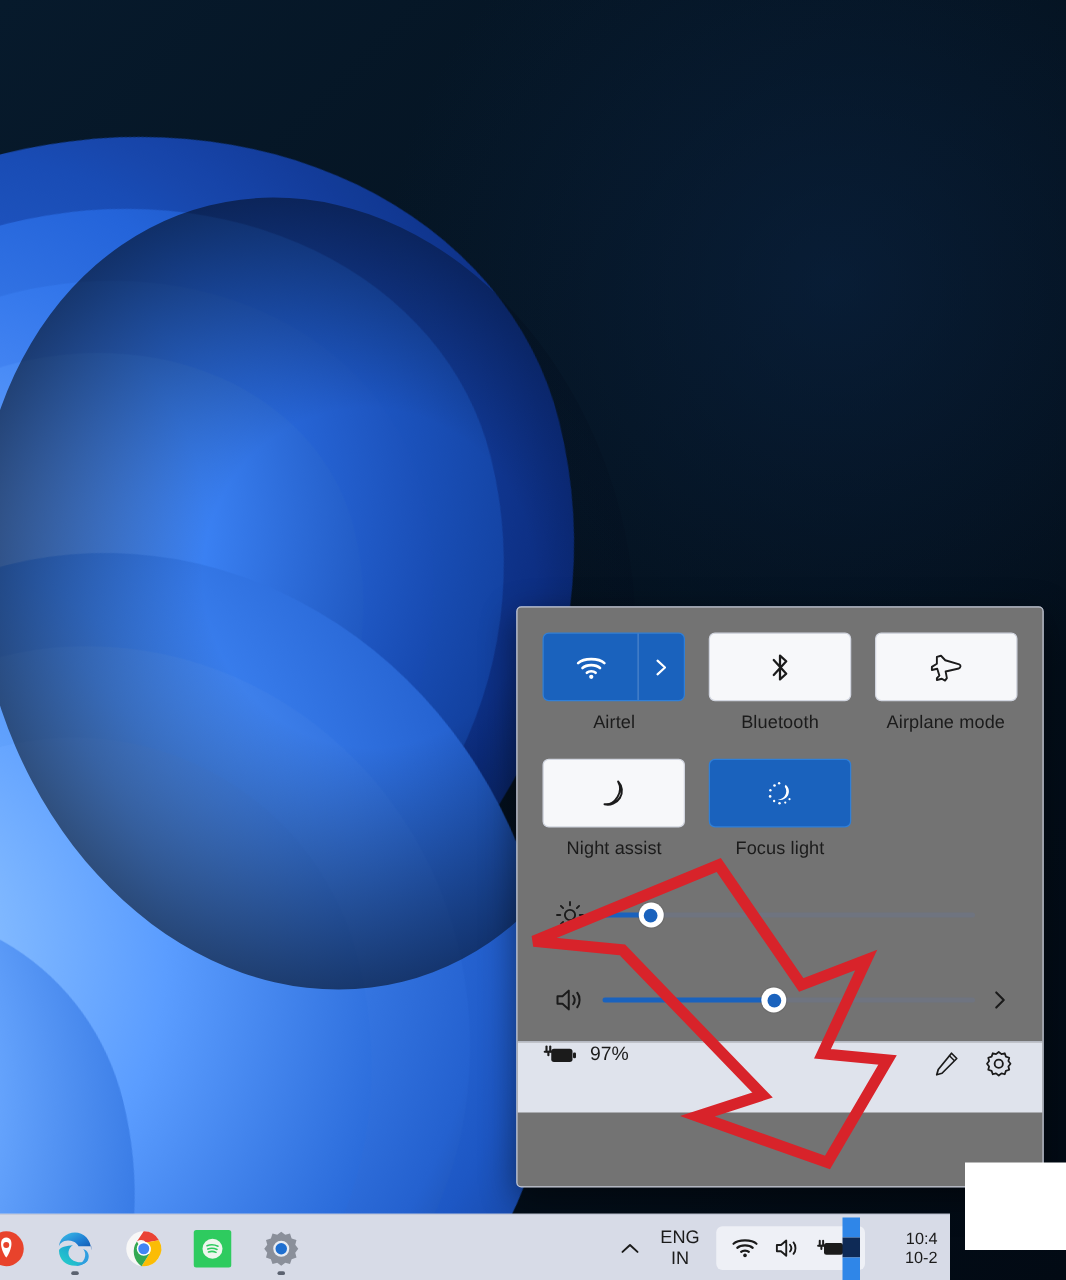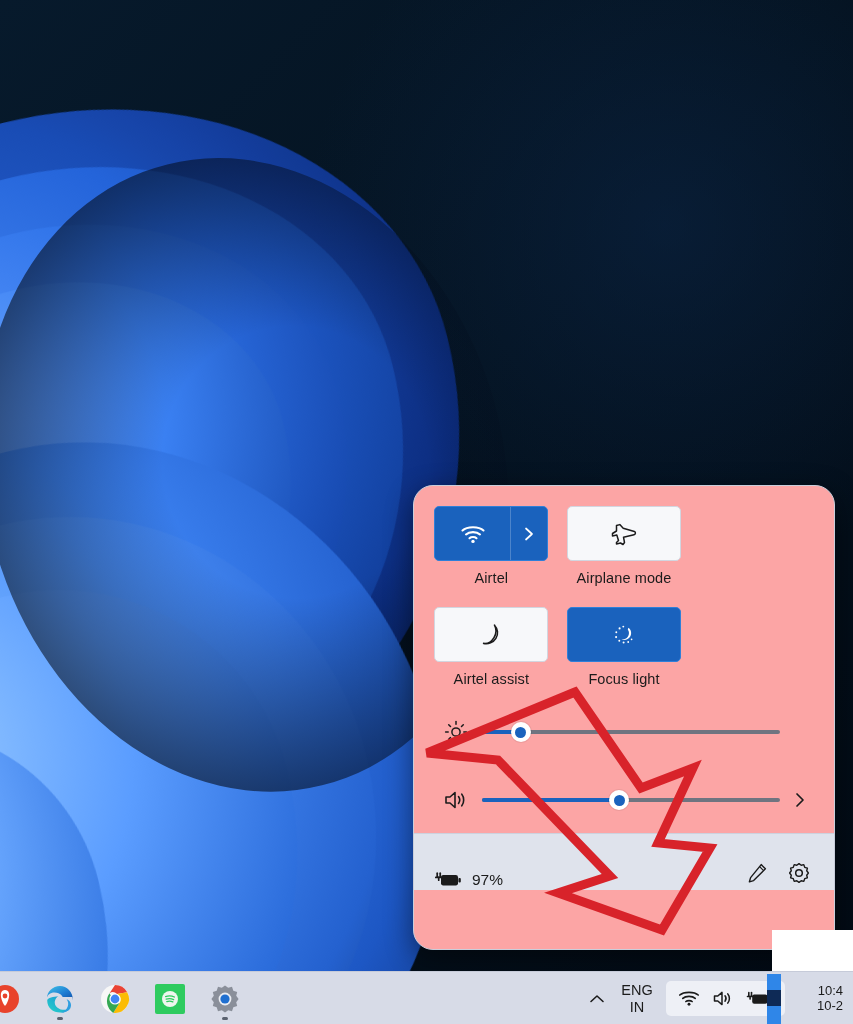--- a/index.html
+++ b/index.html
@@ -49,23 +49,23 @@
        background:radial-gradient(ellipse at 25% 25%, #aed7ff 0%, #6aa8ff 45%, #3275e2 82%, #113a8e 100%); }
   .p-shade{
     position:absolute; left:300px; top:120px; width:520px; height:640px;
     border-radius:50%;
     background:radial-gradient(ellipse at 60% 50%, rgba(4,14,32,0.0) 30%, rgba(3,12,28,0.55) 70%, rgba(2,8,20,0.9) 100%);
   }
 
   
   #quick-settings {
     position:absolute; left:413px; top:485px; width:422px; height:465px;
-    background:#fca5a5;
+    background:#737373;
     border:1px solid #c9cedb;
-    border-radius:20px;
+    border-radius:4px;
     box-shadow:0 8px 28px rgba(0,0,0,0.45);
     overflow:hidden;
   }
   .qs-body { padding:20px 20px 0 20px; }
 
   .tile-grid {
     display:grid;
     grid-template-columns:repeat(3, 1fr);
     column-gap:18px;
     row-gap:4px;
@@ -130,21 +130,21 @@
   }
   .thumb::after {
     content:""; width:11px; height:11px; border-radius:50%;
     background:#1a62bd;
   }
   .chev-right { width:26px; display:flex; align-items:center; justify-content:center; color:#1b1b1b; }
 
   
   .qs-divider { height:1px; background:#cdd2de; margin-top:6px; }
   .qs-footer {
-    height:56px; display:flex; align-items:flex-end;
+    height:56px; display:flex; align-items:flex-start;
     padding:0 18px 0 20px; gap:8px;
     background:#dfe3ec;
   }
   .battery-group { display:flex; align-items:center; gap:8px; }
   .battery-pct { font-size:15.5px; color:#1b1b1b; }
   .footer-spacer { flex:1; }
   .footer-btn {
     width:34px; height:34px; border-radius:4px;
     display:flex; align-items:center; justify-content:center;
     color:#1b1b1b; cursor:default;
@@ -158,21 +158,21 @@
   }
 
   
   #redaction {
     position:absolute; left:772px; top:930px; width:81px; height:70px;
     background:#ffffff;
   }
 
   
   #taskbar {
-    position:absolute; left:0; bottom:0; width:853px; height:53px;
+    position:absolute; left:0; bottom:0; width:760px; height:53px;
     background:#d7dbe7;
     border-top:1px solid #c6cbd9;
     display:flex; align-items:center;padding-left:40px;
   }
   .tb-left {
     position:absolute; left:0; top:0; height:53px;
     display:flex; align-items:center; gap:17px; padding-left:4px;
   }
   .tb-app {
     width:38px; height:38px; position:relative;
@@ -255,20 +255,30 @@
             <span>
               <svg width="12" height="16" viewBox="0 0 12 16">
                 <path d="M3 2.5 L9 8 L3 13.5" stroke="#ffffff" stroke-width="1.7" fill="none" stroke-linecap="round" stroke-linejoin="round"></path>
               </svg>
             </span>
           </div>
         </div>
         <div class="tile-label">Airtel</div>
       </div>
 
+      <div class="tile-cell">
+        <div class="tile off">
+          <span>
+            <svg width="20" height="26" viewBox="0 0 20 26">
+              <path d="M5 7 L15 18 L10 22.5 L10 3.5 L15 8 L5 19" stroke="#1b1b1b" stroke-width="1.8" fill="none" stroke-linecap="round" stroke-linejoin="round"></path>
+            </svg>
+          </span>
+        </div>
+        <div class="tile-label">Bluetooth</div>
+      </div>
 
       <div class="tile-cell">
         <div class="tile off">
           <span>
             <svg width="28" height="26" viewBox="0 0 28 26">
               <path d="M6.5 4.5 L6.5 10 L2.5 12.5 L2.5 15 L6.8 14 L8.5 19.5 L6.5 21.5 L6.5 23 L10.5 22 L13 23.5 L14.5 21.5 L13.5 16.2 L24 13.8 C25.6 13.4 26 11 24.4 10.5 L13.2 7.2 L9.8 3.6 Z" stroke="#1b1b1b" stroke-width="1.5" fill="none" stroke-linejoin="round"></path>
             </svg>
           </span>
         </div>
         <div class="tile-label">Airplane mode</div>
@@ -278,21 +288,21 @@
     <div class="tile-grid row2">
 
       <div class="tile-cell">
         <div class="tile off">
           <span>
             <svg width="24" height="26" viewBox="0 0 24 26">
               <path d="M15.5 3.2 C17.4 6.6 17.6 11.4 15 15.6 C12.4 19.8 8.2 21.9 4.6 21.4 C9.2 22.6 14.3 20.5 16.9 16.3 C19.5 12.1 18.9 6.9 15.5 3.2 Z" stroke="#1b1b1b" stroke-width="1.6" fill="none" stroke-linejoin="round"></path>
             </svg>
           </span>
         </div>
-        <div class="tile-label">Airtel assist</div>
+        <div class="tile-label">Night assist</div>
       </div>
 
       <div class="tile-cell">
         <div class="tile on">
           <span>
             <svg width="28" height="28" viewBox="0 0 28 28">
               <path d="M17.8 8.4 C19.4 10.4 19.4 13.6 17.8 15.8 C16.2 18 13.6 19 11.4 18.4 C14.6 19.8 18.4 18.6 20.2 15.6 C22 12.6 21.2 8.8 18.4 6.8 Z" fill="#ffffff"></path>
               <g fill="#ffffff">
                 <circle cx="9.6" cy="7.4" r="1.05"></circle>
                 <circle cx="6.3" cy="11.2" r="0.95"></circle>

